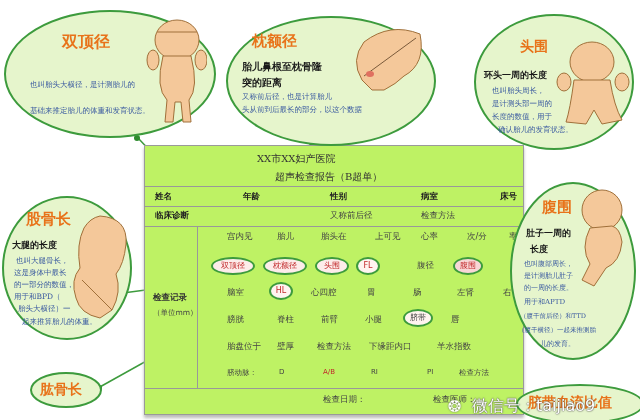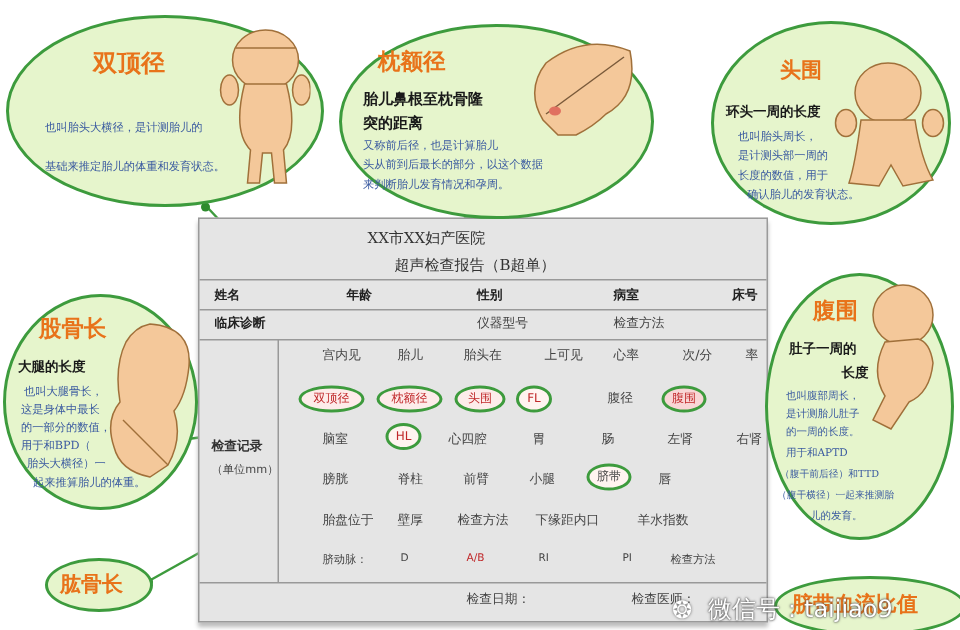--- a/index.html
+++ b/index.html
@@ -2,21 +2,21 @@
 <html><head>
 <meta charset="utf-8">
 <style>
   html,body{margin:0;padding:0;}
   body{width:640px;height:420px;position:relative;overflow:hidden;background:#ffffff;font-family:"DejaVu Sans",sans-serif;}
   .abs{position:absolute;}
   .bubble{position:absolute;background:#e6f5cc;border:2px solid #3d9b3d;border-radius:50%;box-sizing:border-box;}
   .btitle{position:absolute;color:#e8731a;font-family:"DejaVu Serif",serif;font-weight:bold;white-space:nowrap;}
   .bsub{position:absolute;color:#1a1a1a;font-weight:bold;font-size:10px;white-space:nowrap;line-height:14px;}
   .bdesc{position:absolute;color:#3a5aa0;font-size:7.5px;line-height:13px;white-space:nowrap;font-family:"DejaVu Serif",serif;}
-  .report{position:absolute;left:132px;top:145px;width:378px;height:268px;background:#e5e5e5;border:1px solid #9a9a9a;box-shadow:0 3px 3px #bbb;}
+  .report{position:absolute;left:144px;top:145px;width:378px;height:268px;background:#bef264;border:1px solid #9a9a9a;box-shadow:0 3px 3px #bbb;}
   .rt{position:absolute;font-size:10px;color:#333;white-space:nowrap;font-family:"DejaVu Serif",serif;}
   .cell{position:absolute;font-size:8.5px;color:#444;white-space:nowrap;}
   .hl{position:absolute;border:2px solid #3d9b3d;border-radius:50%;background:#fdecea;color:#c0282a;font-size:8px;text-align:center;box-sizing:border-box;line-height:14px;white-space:nowrap;}
   .hline{position:absolute;height:1px;background:#999;}
   .baby{position:absolute;}
   .wm{position:absolute;color:#fff;font-size:16px;text-shadow:0 0 2px #555,0 0 1px #333;white-space:nowrap;}
 </style>
 </head>
 <body>
 
@@ -44,21 +44,21 @@
   <div class="rt" style="left:112px;top:6px;">XX市XX妇产医院</div>
   <div class="rt" style="left:130px;top:24px;">超声检查报告（B超单）</div>
   <div class="hline" style="left:0;right:0;top:40px;"></div>
   <div class="cell" style="left:10px;top:45px;font-weight:bold;color:#222;">姓名</div>
   <div class="cell" style="left:98px;top:45px;font-weight:bold;color:#222;">年龄</div>
   <div class="cell" style="left:185px;top:45px;font-weight:bold;color:#222;">性别</div>
   <div class="cell" style="left:276px;top:45px;font-weight:bold;color:#222;">病室</div>
   <div class="cell" style="left:355px;top:45px;font-weight:bold;color:#222;">床号</div>
   <div class="hline" style="left:0;right:0;top:60px;"></div>
   <div class="cell" style="left:10px;top:64px;font-weight:bold;color:#222;">临床诊断</div>
-  <div class="cell" style="left:185px;top:64px;">仪器型号</div>
+  <div class="cell" style="left:185px;top:64px;">又称前后径</div>
   <div class="cell" style="left:276px;top:64px;">检查方法</div>
   <div class="hline" style="left:0;right:0;top:80px;"></div>
   <div class="abs" style="left:52px;top:80px;width:1px;height:162px;background:#999;"></div>
 
   <div class="cell" style="left:8px;top:146px;font-weight:bold;color:#333;">检查记录</div>
   <div class="cell" style="left:8px;top:162px;font-size:7.5px;">（单位mm）</div>
 
   <div class="cell" style="left:82px;top:85px;">宫内见</div>
   <div class="cell" style="left:132px;top:85px;">胎儿</div>
   <div class="cell" style="left:176px;top:85px;">胎头在</div>
@@ -121,21 +121,20 @@
   </g>
   <line x1="12" y1="14" x2="52" y2="14" stroke="#a0703a" stroke-width="1"></line>
 </svg>
 
 <div class="bubble" style="left:226px;top:16px;width:210px;height:130px;">
   <div class="btitle" style="left:24px;top:14px;font-size:15px;">枕额径</div>
   <div class="bsub" style="left:14px;top:42px;">胎儿鼻根至枕骨隆</div>
   <div class="bsub" style="left:14px;top:58px;">突的距离</div>
   <div class="bdesc" style="left:14px;top:85px;">头从前到后最长的部分，以这个数据</div>
   <div class="bdesc" style="left:14px;top:72px;">又称前后径，也是计算胎儿</div>
-  <div class="bdesc" style="left:14px;top:98px;">来判断胎儿发育情况和孕周。</div>
 </div>
 <svg class="baby" style="left:350px;top:24px;" width="78" height="70">
   <path d="M70 10 Q40 -2 14 18 Q0 36 12 56 L22 66 L34 66 Q46 60 54 52 Q76 40 70 10 Z" fill="#f4c89a" stroke="#a0703a" stroke-width="1"></path>
   <line x1="14" y1="52" x2="66" y2="14" stroke="#7a5a3a" stroke-width="1"></line>
   <ellipse cx="20" cy="50" rx="4" ry="3" fill="#e07060"></ellipse>
 </svg>
 
 <div class="bubble" style="left:474px;top:14px;width:160px;height:136px;">
   <div class="btitle" style="left:44px;top:22px;font-size:14px;">头围</div>
   <div class="bsub" style="left:8px;top:52px;font-size:9px;">环头一周的长度</div>
@@ -164,21 +163,21 @@
   <div class="bdesc" style="left:18px;top:117px;">起来推算胎儿的体重。</div>
 </div>
 <svg class="baby" style="left:70px;top:214px;" width="60" height="110">
   <path d="M30 2 Q58 4 56 30 Q54 50 46 60 Q52 78 42 96 L30 104 Q10 100 6 84 Q0 66 10 54 Q6 30 14 14 Q20 4 30 2 Z" fill="#f4c89a" stroke="#a0703a" stroke-width="1"></path>
   <line x1="12" y1="66" x2="42" y2="96" stroke="#a0703a" stroke-width="1"></line>
 </svg>
 
 <div class="bubble" style="left:510px;top:182px;width:126px;height:178px;">
   <div class="btitle" style="left:30px;top:14px;font-size:15px;">腹围</div>
   <div class="bsub" style="left:14px;top:42px;font-size:9px;">肚子一周的</div>
-  <div class="bsub" style="left:18px;top:58px;font-size:9px;margin-left:31px;">长度</div>
+  <div class="bsub" style="left:18px;top:58px;font-size:9px;">长度</div>
   <div class="bdesc" style="left:12px;top:74px;font-size:7px;">也叫腹部周长，</div>
   <div class="bdesc" style="left:12px;top:86px;font-size:7px;">是计测胎儿肚子</div>
   <div class="bdesc" style="left:12px;top:98px;font-size:7px;">的一周的长度。</div>
   <div class="bdesc" style="left:12px;top:112px;font-size:7px;">用于和APTD</div>
   <div class="bdesc" style="left:8px;top:126px;font-size:6.5px;">（腹干前后径）和TTD</div>
   <div class="bdesc" style="left:6px;top:140px;font-size:6.5px;">（腹干横径）一起来推测胎</div>
   <div class="bdesc" style="left:28px;top:154px;font-size:7px;">儿的发育。</div>
 </div>
 <svg class="baby" style="left:576px;top:188px;" width="58" height="110">
   <g fill="#f4c89a" stroke="#a0703a" stroke-width="1">

